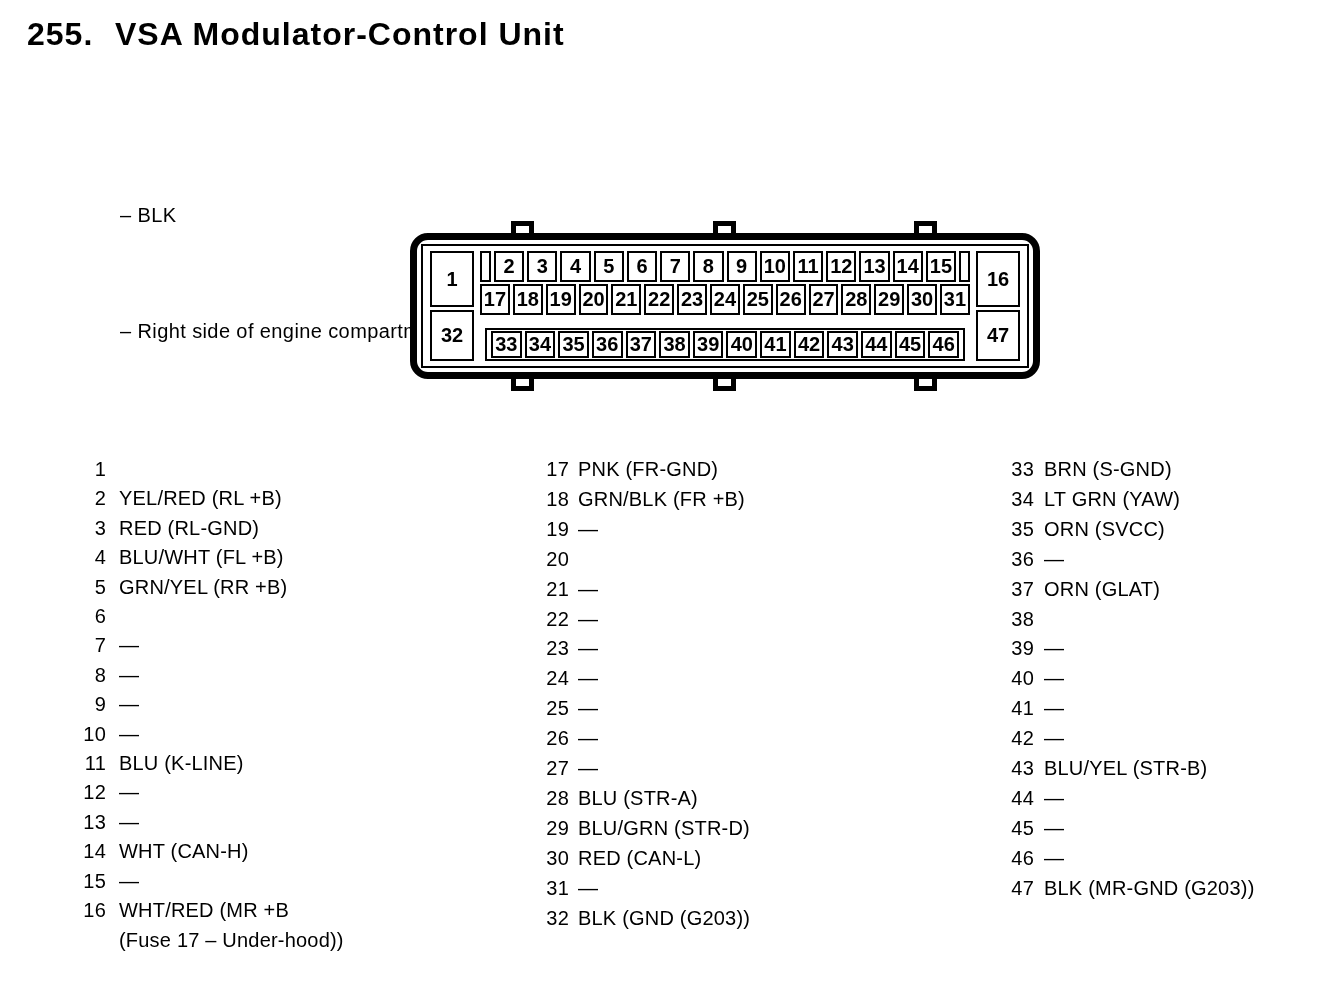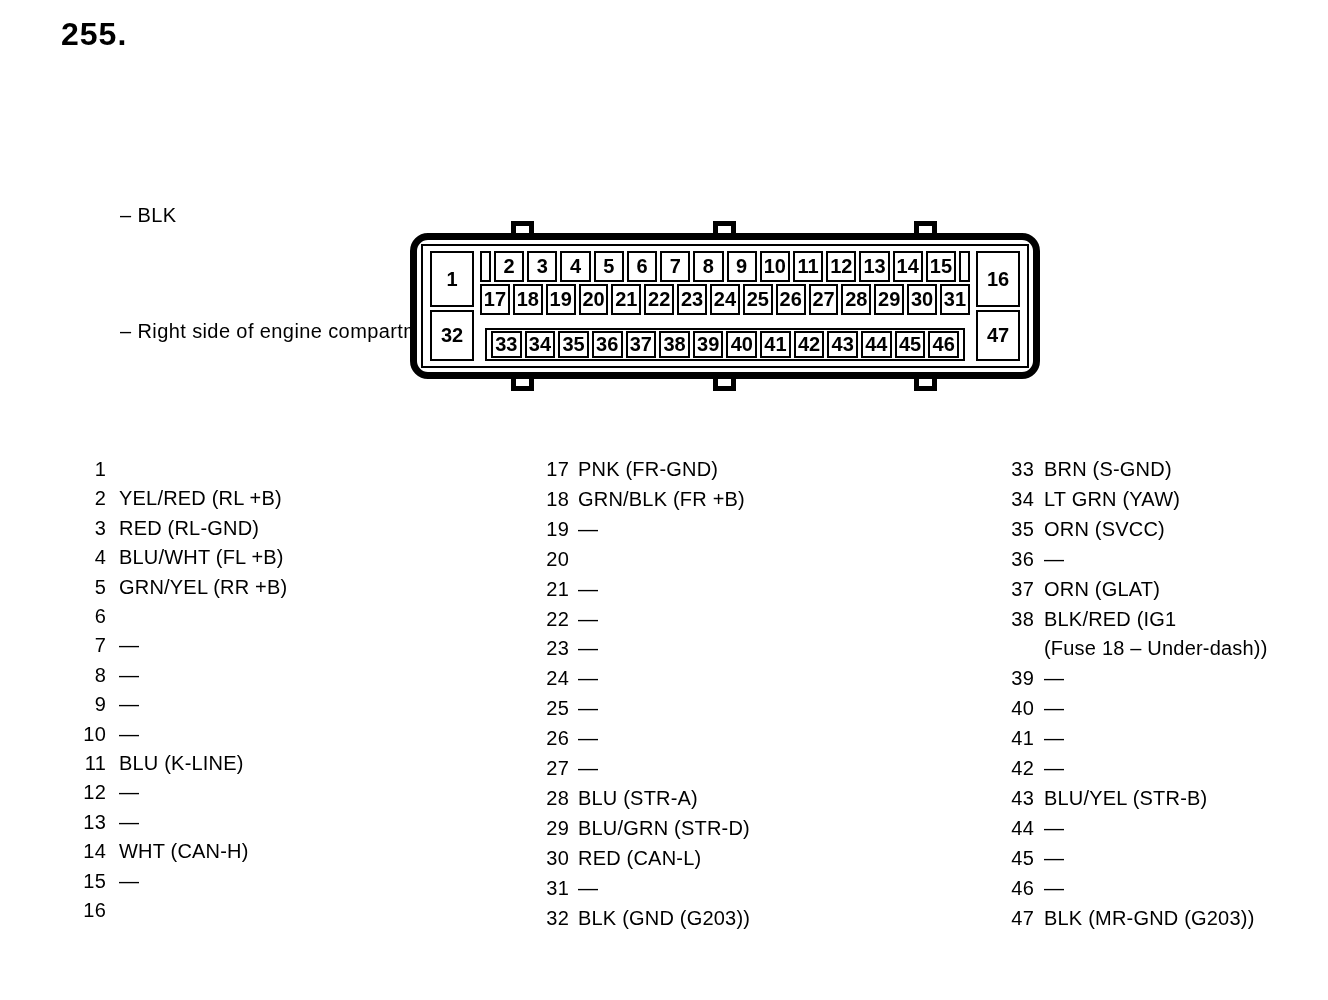--- a/index.html
+++ b/index.html
@@ -10,21 +10,21 @@
     position:relative;overflow:hidden;
   }
   .page{position:absolute;inset:0;}
 
   
   .title{
     position:absolute;left:27px;top:16px;
     font-size:32px;font-weight:bold;letter-spacing:1px;
     display:flex;white-space:pre;
   }
-  .title-num{width:88px;flex:none;margin-left:34px;}
+  .title-num{width:88px;flex:none;}
 
   
   .bullets{
     position:absolute;left:120px;top:85px;
     font-size:20px;line-height:29px;letter-spacing:0.4px;
     white-space:pre;
   }
 
   
   .connector{position:absolute;left:410px;top:219px;width:630px;height:174px;}
@@ -77,20 +77,21 @@
   .pin-desc{white-space:pre;}
   .d1,.d2{display:block;}
 </style>
 </head>
 <body>
 
 <div class="page">
 
   <div class="title">
     <span class="title-num">255.</span>
+    <span class="title-text">VSA Modulator-Control Unit</span>
   </div>
 
   <div class="bullets">
     
   
       <div class="bullet-line">– BLK</div>
     
       <div class="bullet-line">– Right side of engine compartment</div>
     
     </div>
@@ -293,20 +294,21 @@
         <span class="pin-desc"><span class="d1">WHT (CAN-H)</span></span>
       </div>
 
       <div class="pin-row">
         <span class="pin-num">15</span>
         <span class="pin-desc"><span class="d1">—</span></span>
       </div>
 
       <div class="pin-row">
         <span class="pin-num">16</span>
+        <span class="pin-desc"><span class="d1">WHT/RED (MR +B</span><span class="d2">(Fuse 17 – Under-hood))</span></span>
       </div>
     </div>
 
   <div class="pin-col pin-col-2">
 
       <div class="pin-row">
         <span class="pin-num">17</span>
         <span class="pin-desc"><span class="d1">PNK (FR-GND)</span></span>
       </div>
 
@@ -407,21 +409,20 @@
         <span class="pin-desc"><span class="d1">—</span></span>
       </div>
 
       <div class="pin-row">
         <span class="pin-num">37</span>
         <span class="pin-desc"><span class="d1">ORN (GLAT)</span></span>
       </div>
 
       <div class="pin-row">
         <span class="pin-num">38</span>
-        <span class="pin-desc"><span class="d1">BLK/RED (IG1</span><span class="d2">(Fuse 18 – Under-dash))</span></span>
       </div>
 
       <div class="pin-row">
         <span class="pin-num">39</span>
         <span class="pin-desc"><span class="d1">—</span></span>
       </div>
 
       <div class="pin-row">
         <span class="pin-num">40</span>
         <span class="pin-desc"><span class="d1">—</span></span>

